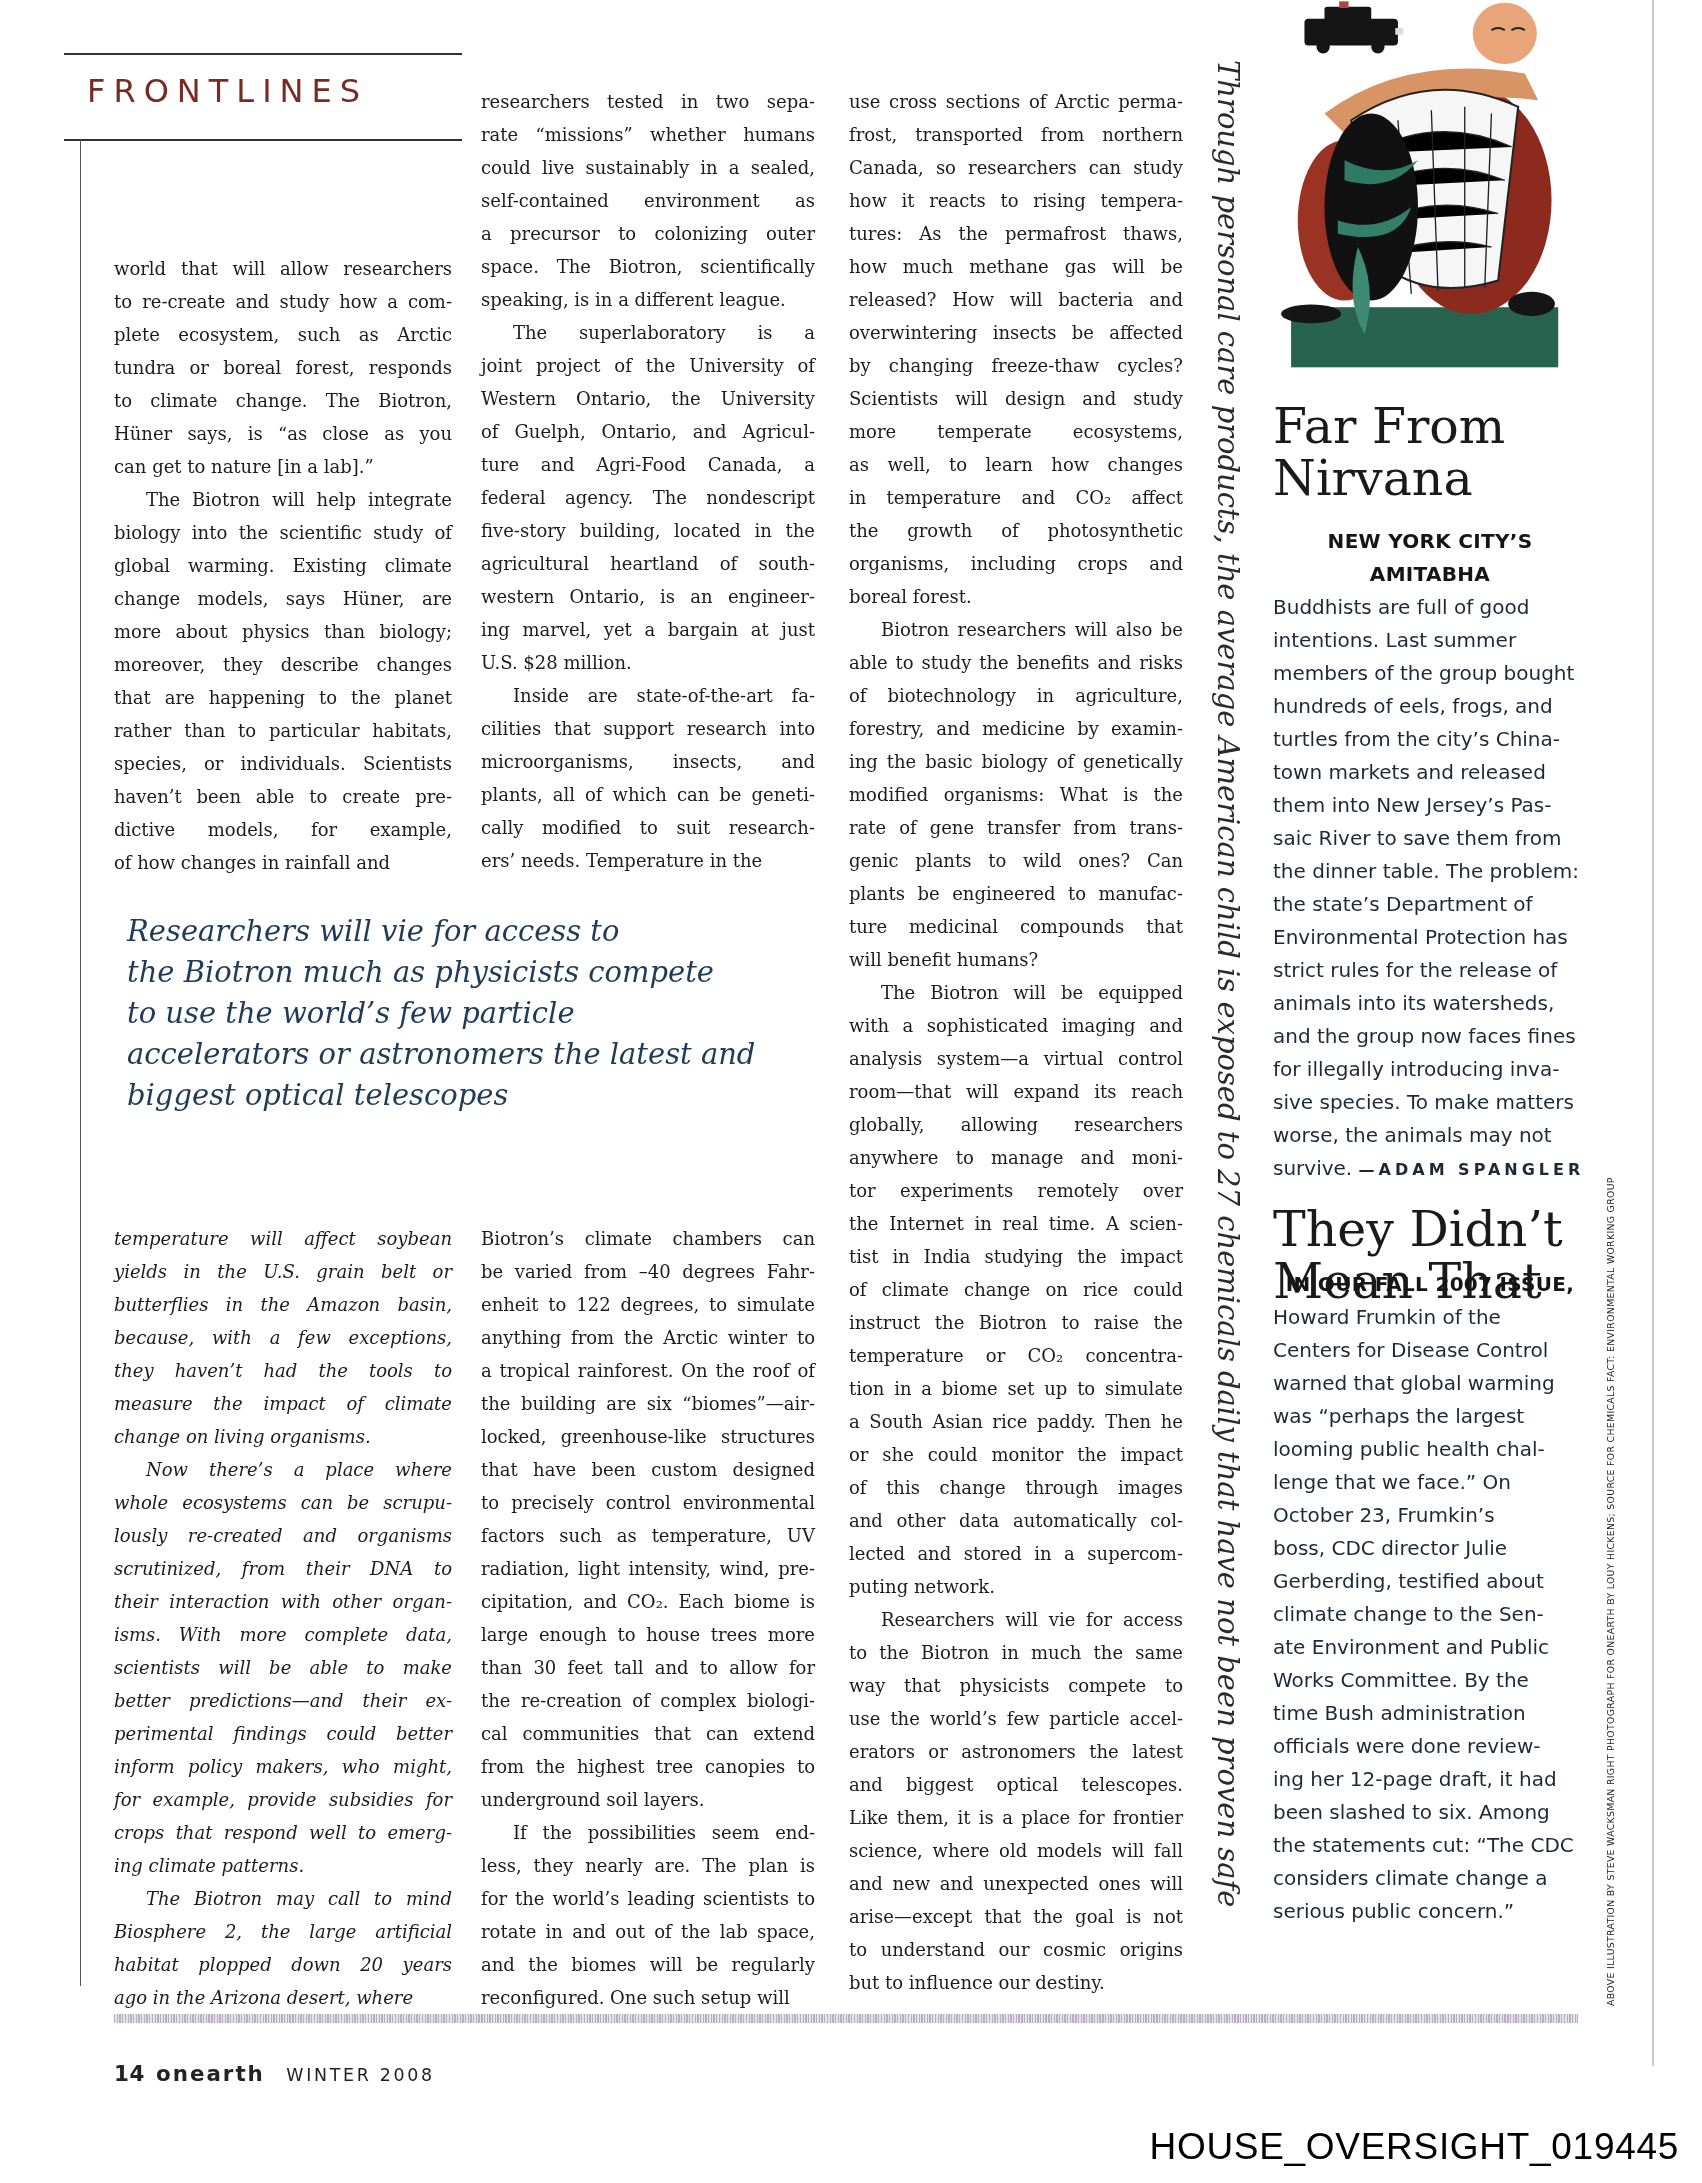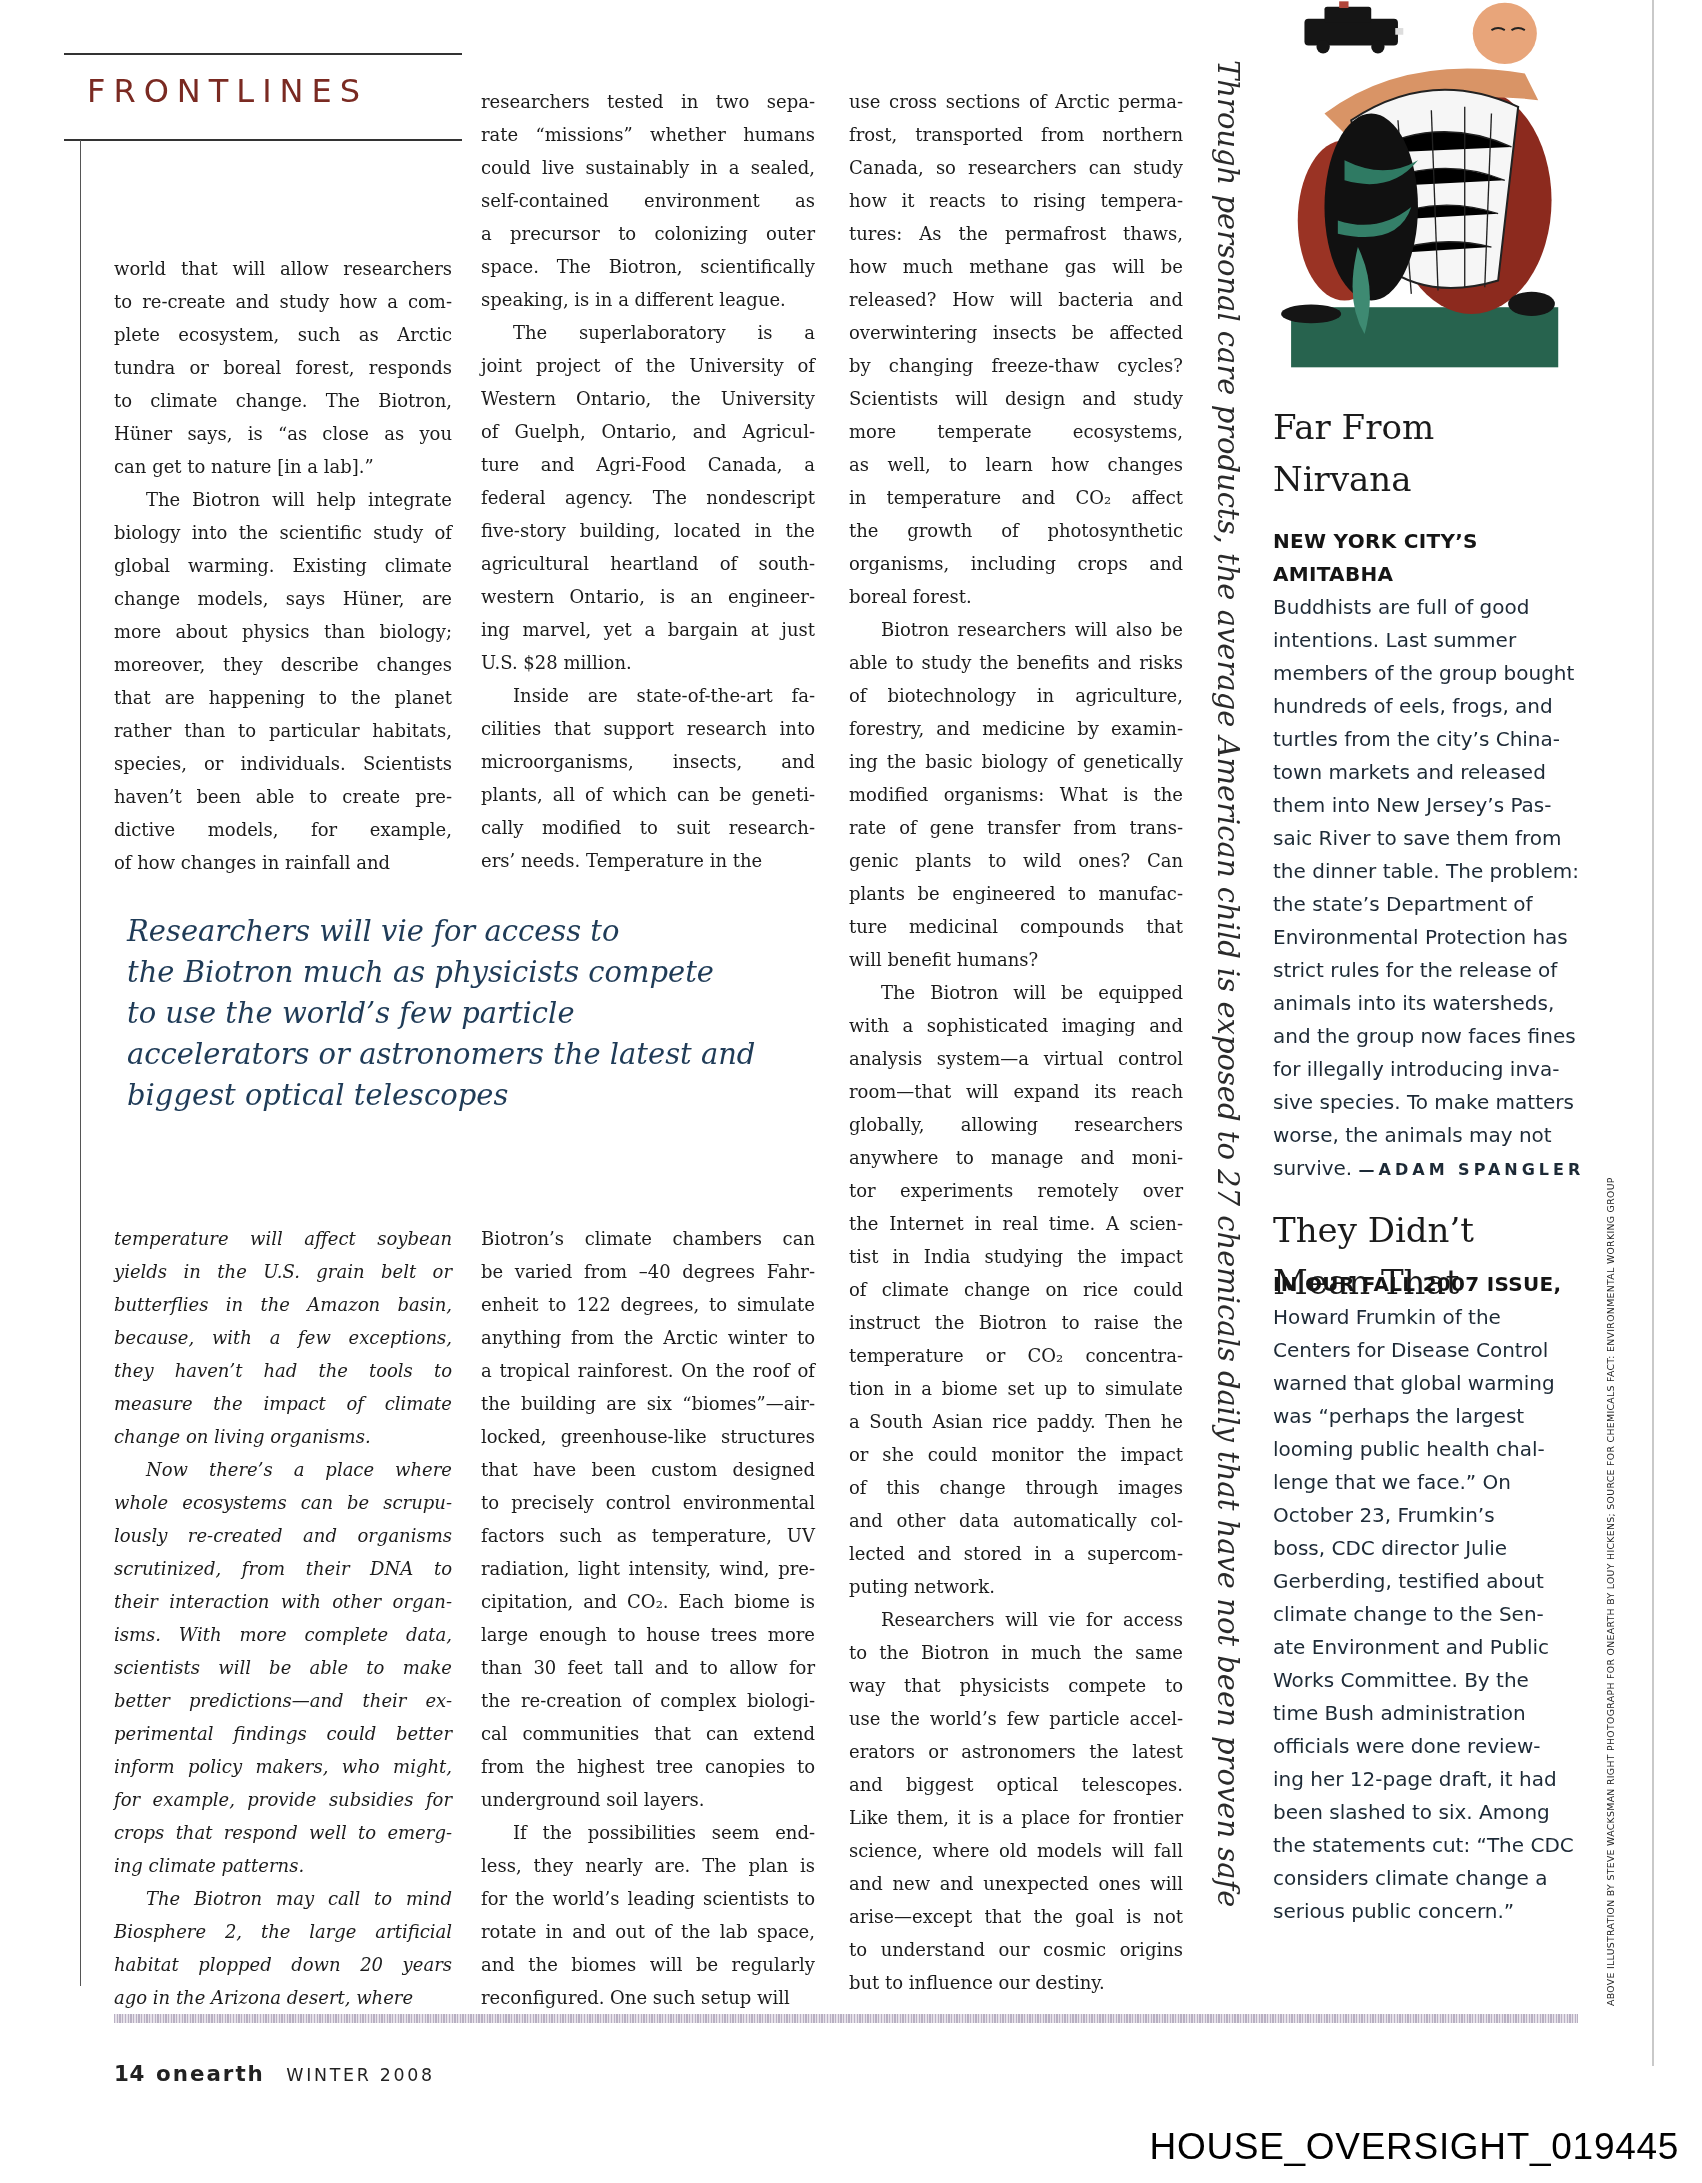--- a/index.html
+++ b/index.html
@@ -7,23 +7,23 @@
   .abs { position:absolute; }
   .section-label { left:87px; top:72px; font-family:"DejaVu Sans", sans-serif; font-size:32px; letter-spacing:8px; color:#7a2a22;text-align:center; }
   .hrule { height:2px; background:#333; }
   .vrule { width:2px; background:#222; }
   .col { font-family:"DejaVu Serif", serif; font-size:18px; line-height:33px; text-align:justify; color:#1c1c1c;margin-top:28px; }
   .line { display:block; text-align:justify; text-align-last:justify; white-space:nowrap; }
   .line.last { text-align-last:left; }
   .pullquote { left:127px; top:911px; width:682px; text-align:left; font-family:"DejaVu Serif", serif; font-style:italic; font-size:29px; line-height:41px; color:#1f3b57; }
   .vertical-quote { left:1212px; top:60px; width:40px; height:1939px; }
   .vertical-quote span { display:block; position:absolute; left:0; top:0; transform-origin:0 0; transform:translate(33px,0) rotate(90deg); white-space:nowrap; font-family:"DejaVu Serif", serif; font-style:italic; font-size:29px; color:#2a2a2a; }
-  .sidebar-head { font-family:"DejaVu Serif", serif; font-size:34px; line-height:52px; color:#1a1a1a; left:1273px; }
+  .sidebar-head { font-family:"DejaVu Serif", serif; font-size:49px; line-height:52px; color:#1a1a1a; left:1273px; }
   .sidebar-text { font-family:"DejaVu Sans", sans-serif; font-size:20px; line-height:33px; color:#1d2a36; left:1273px; width:314px; }
-  .kicker { font-weight:bold; letter-spacing:0.3px; color:#151515; }
+  .kicker { font-weight:bold; letter-spacing:0.3px; color:#151515;text-align:center; }
   .byline { font-weight:bold; letter-spacing:4px; font-size:16px; }
   .credit { left:1605px; top:1070px; width:13.4px; height:936px; }
   .credit span { position:absolute; left:0; top:936px; transform-origin:0 0; transform:rotate(-90deg); white-space:nowrap; font-family:"DejaVu Sans", sans-serif; font-size:9.4px; letter-spacing:0.3px; color:#222; }
   .footer-rule { left:114px; top:2014px; width:1464px; height:9.4px; background:repeating-linear-gradient(90deg,#b8b0c2 0 1.3px,#e7e2ea 1.3px 2.7px); }
   .footer-text { left:114px; top:2061px; font-family:"DejaVu Sans", sans-serif; font-size:21.4px; color:#222; }
   .footer-text .pageno { font-weight:bold; letter-spacing:0.7px; }
   .footer-text .mag { font-weight:bold; letter-spacing:2px; margin-left:4px; }
   .footer-text .issue { letter-spacing:2.7px; font-size:17.4px; margin-left:14.7px; }
   .bates { right:23px; top:2126px; font-family:"Liberation Sans", sans-serif; font-size:37px; color:#000; letter-spacing:0.7px; }
   .page-edge { left:1652px; top:0; width:2px; height:2066px; background:#c9c9c9; }

